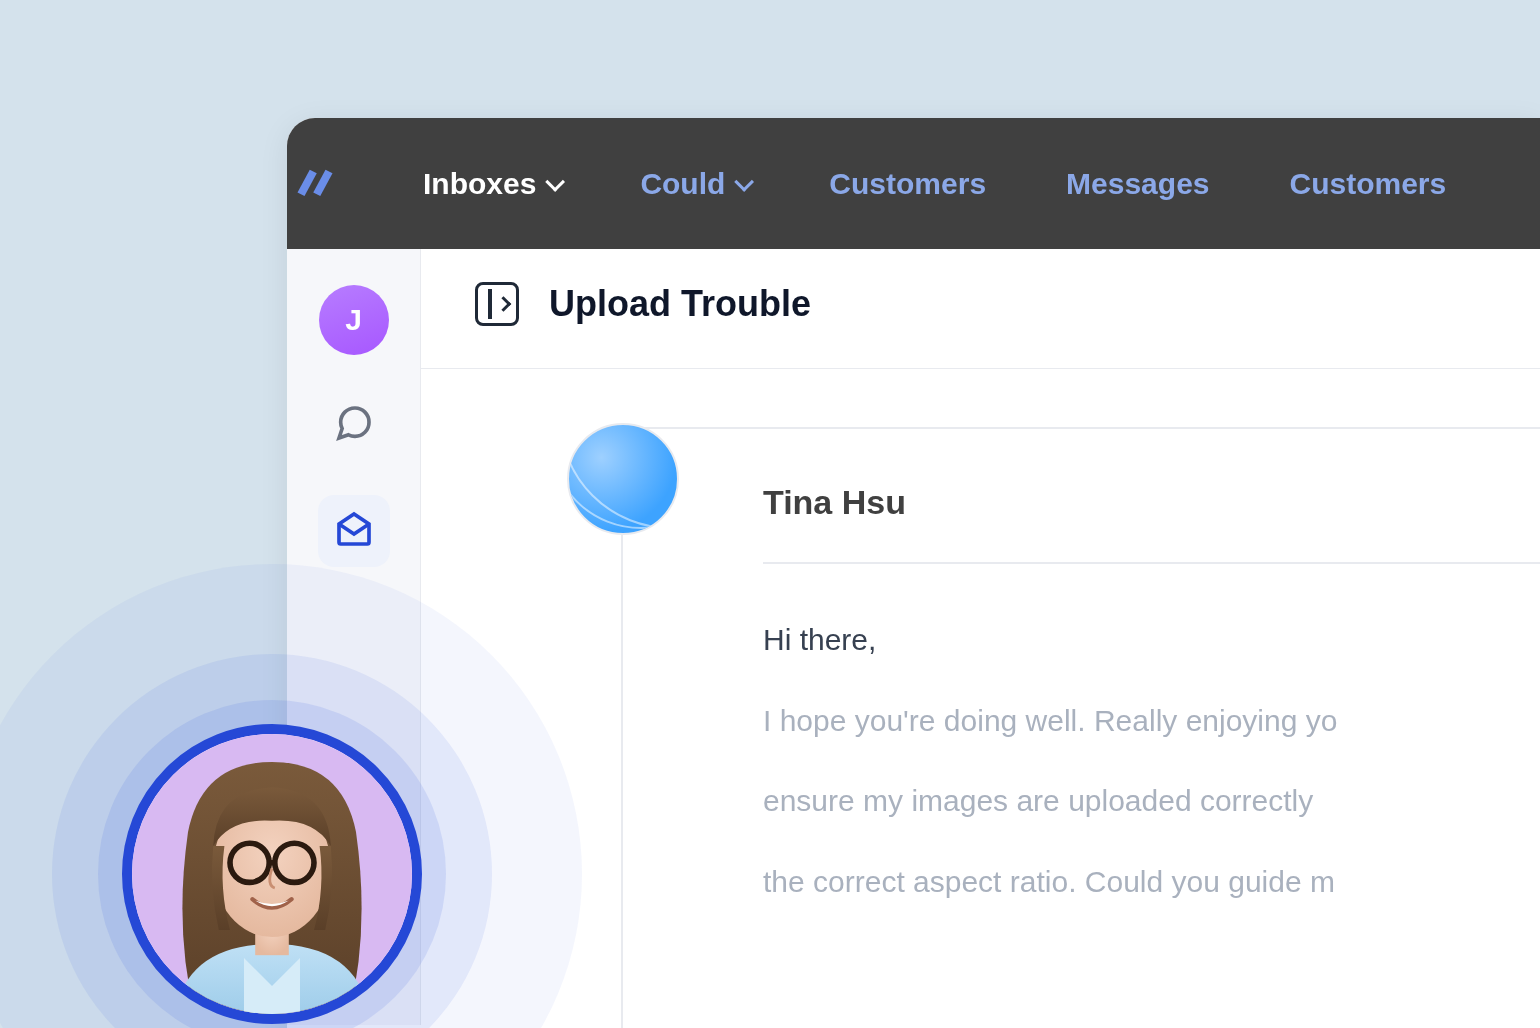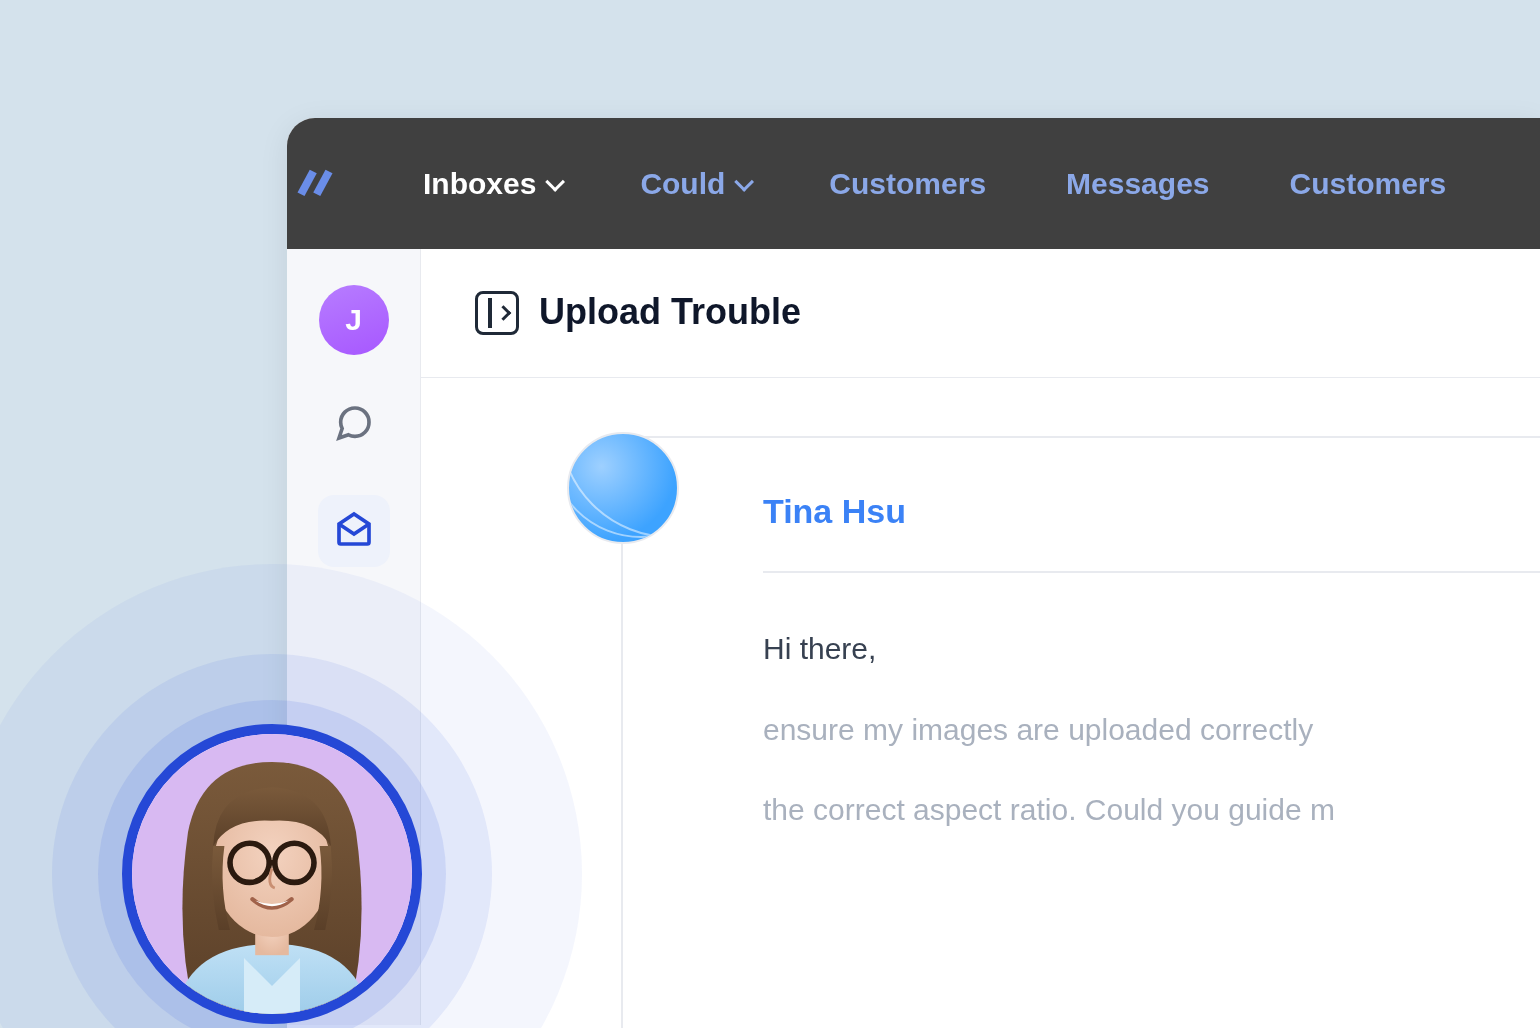--- a/index.html
+++ b/index.html
@@ -105,23 +105,23 @@
     }
 
     .main-panel {
       flex: 1;
       background: #ffffff;
       position: relative;
     }
 
     .thread-header {
       display: flex;
-      align-items: flex-start;
-      gap: 20px;
-      padding: 42px 54px 42px 54px;
+      align-items: center;
+      gap: 30px;
+      padding: 33px 54px 42px 54px;
       border-bottom: 1px solid #e8eaef;
     }
 
     .expand-box {
       width: 44px; height: 44px;
       border: 3.5px solid #1f2937;
       border-radius: 8px;
       position: relative;
     }
     .expand-box::before {
@@ -179,21 +179,21 @@
       position: absolute;
       border: 2px solid rgba(255,255,255,0.5);
       border-radius: 50%;
     }
     .message-sender-avatar::before { width: 180px; height: 180px; left: -20px; top: -80px; }
     .message-sender-avatar::after { width: 220px; height: 220px; left: -10px; top: -120px; }
 
     .sender-name {
       font-size: 34px;
       font-weight: 700;
-      color: #3b82f6;
+      color: #404040;
       padding-bottom: 40px;
       border-bottom: 2px solid #e8eaef;
       margin-right: 0;
     }
 
     .message-text {
       padding-top: 50px;
       font-size: 30px;
       color: #374151;
       line-height: 1.75;
@@ -295,20 +295,21 @@
         <div class="expand-box"></div>
         <h1 class="thread-title">Upload Trouble</h1>
       </div>
 
       <div class="thread-body">
         <div class="message-card">
           <div class="message-sender-avatar"></div>
           <div class="sender-name">Tina Hsu</div>
           <div class="message-text">
             <p>Hi there,</p>
+            <p class="faded">I hope you're doing well. Really enjoying yo</p>
             <p class="faded">ensure my images are uploaded correctly</p>
             <p class="faded">the correct aspect ratio. Could you guide m</p>
           </div>
         </div>
       </div>
     </main>
 
   </div>
 </div>
 

